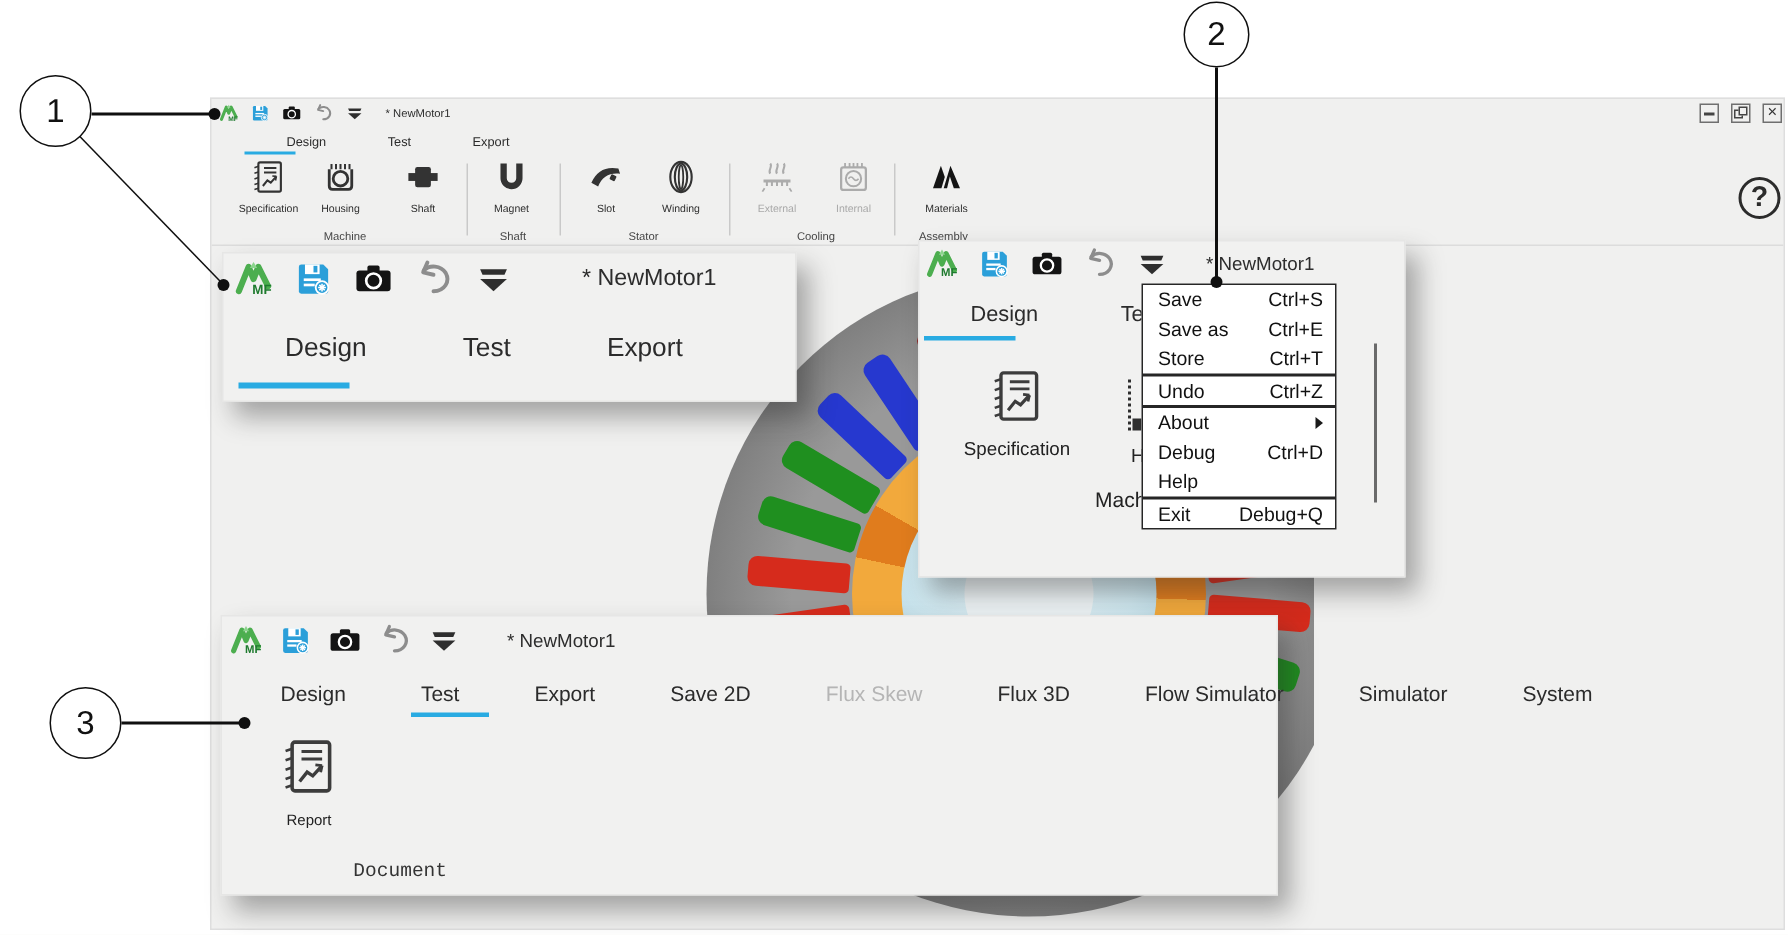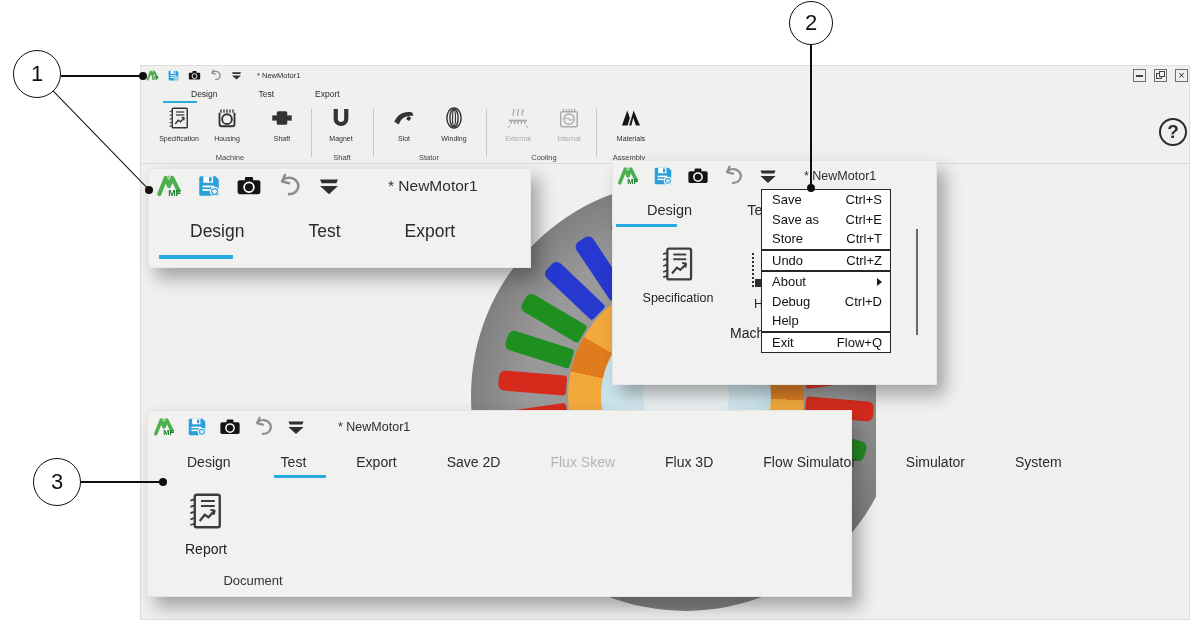--- a/index.html
+++ b/index.html
@@ -101,22 +101,22 @@
 
   .tb-o3 { left:5px; top:5px; gap:11px; }
   .tb-o3 svg { width:22px; height:22px; }
   .tb-o3 .tb-title { font-size:12.5px; margin-left:20px; }
   .tabs-o3 { position:absolute; left:11px; top:43px; font-size:14px; display:flex; color:#2b2b2b; }
   .tabs-o3 span { margin-right:22px; white-space:nowrap; }
   .tabs-o3 .dis { color:#b5b5b5; }
   .ul-o3 { position:absolute; left:126px; top:64px; width:52px; height:3px; background:#29abe2; }
   .o3-item { position:absolute; width:78px; text-align:center; cursor:pointer; }
   .o3-item svg { width:40px; height:40px; color:#3c3c3c; }
-  .o3-item .ri-label { display:block; font-size:14px; margin-top:6px; color:#222; }
-  .o3-group { position:absolute; left:60px; top:162px; width:90px; text-align:center; font-size:13px; color:#333; }
+  .o3-item .ri-label { display:block; font-size:10px; margin-top:6px; color:#222; }
+  .o3-group { position:absolute; left:60px; top:162px; width:90px; text-align:right; font-size:13px; color:#333;font-family:Liberation Mono, monospace; }
 
   
   .callout { position:absolute; width:48px; height:48px; border:1.6px solid #0f0f0f; border-radius:50%;
      background:#ffffff; display:flex; align-items:center; justify-content:center; font-size:22px;
      color:#111; z-index:40; }
   .cl { position:absolute; background:#0f0f0f; z-index:39; transform-origin:0 0; }
   .cdot { position:absolute; width:8px; height:8px; border-radius:50%; background:#0f0f0f; z-index:41; }
 
   .tab-el { cursor:pointer;padding-left:28px; }
 </style>
@@ -482,21 +482,21 @@
         <span>Debug</span>
         <span class="sc">Ctrl+D</span>
       </div>
       <div class="mi">
         <span>Help</span>
         <span class="sc"></span>
       </div>
       <div class="msep"></div>
       <div class="mi">
         <span>Exit</span>
-        <span class="sc">Flow+Q</span>
+        <span class="sc">Debug+Q</span>
       </div>
     </div>
   </div>
 
   <div class="overlay o3">
     <div class="tb tb-o3">
       <span class="tbi">
           <svg>
             <use href="#s-logo"></use>
           </svg>

